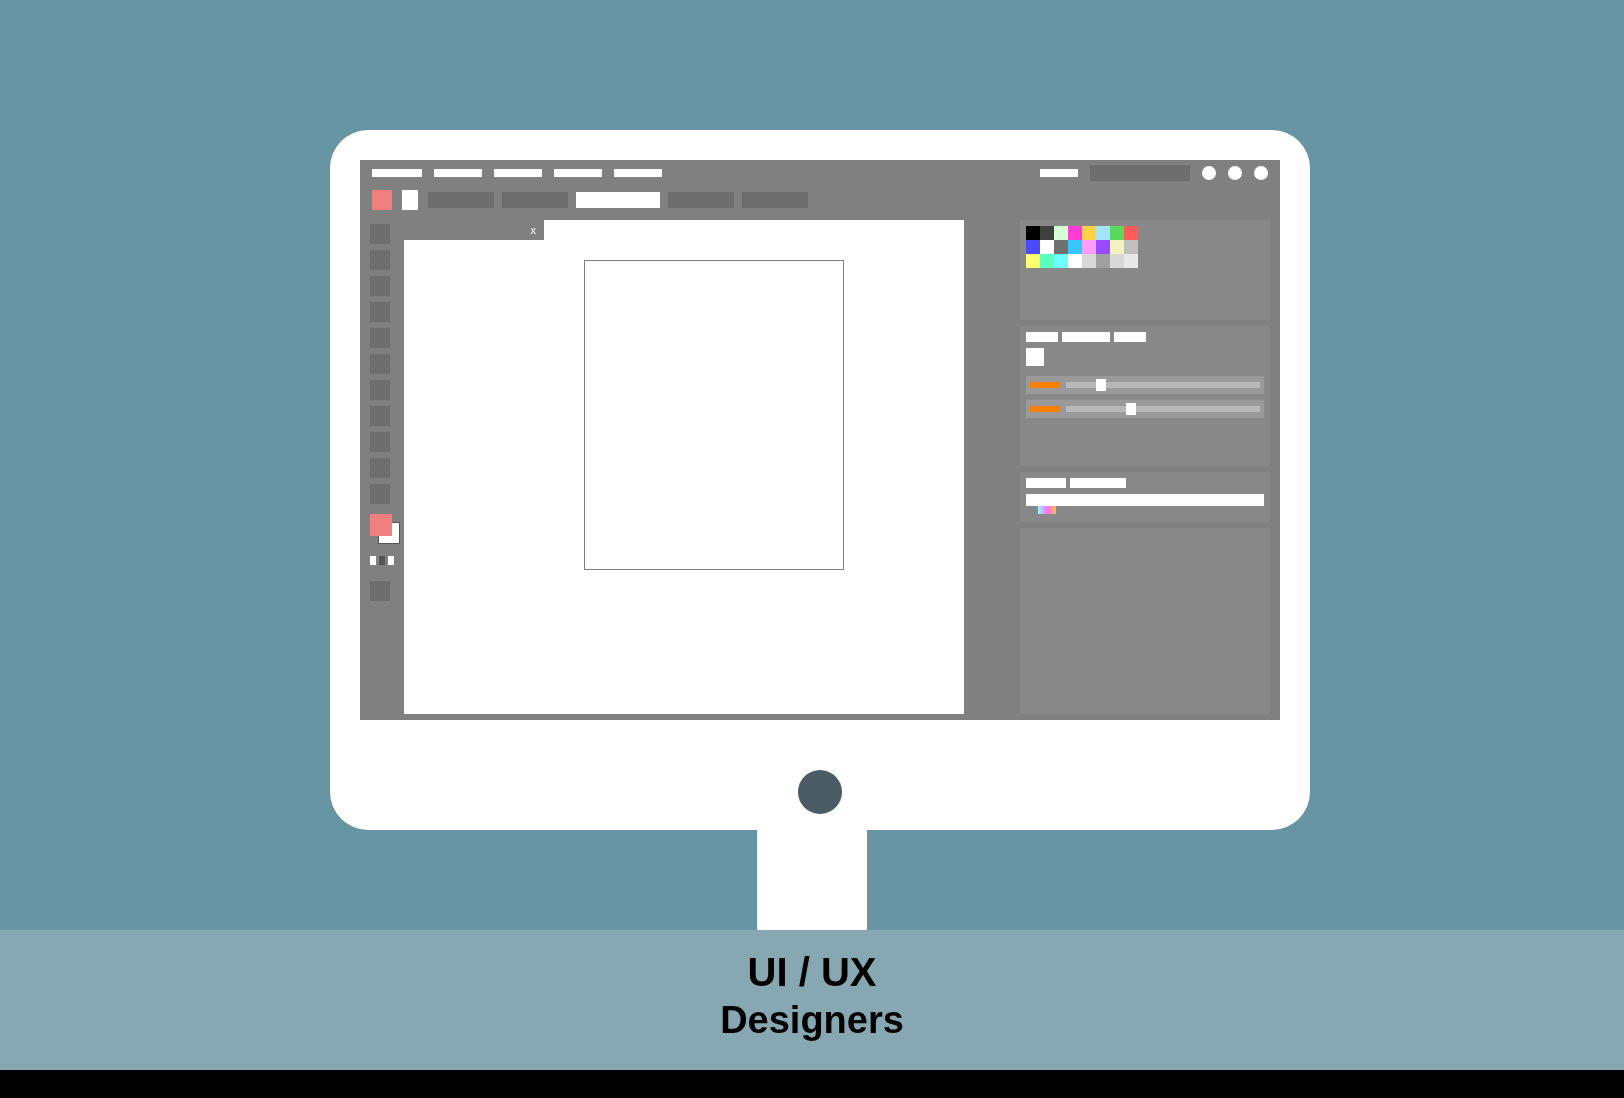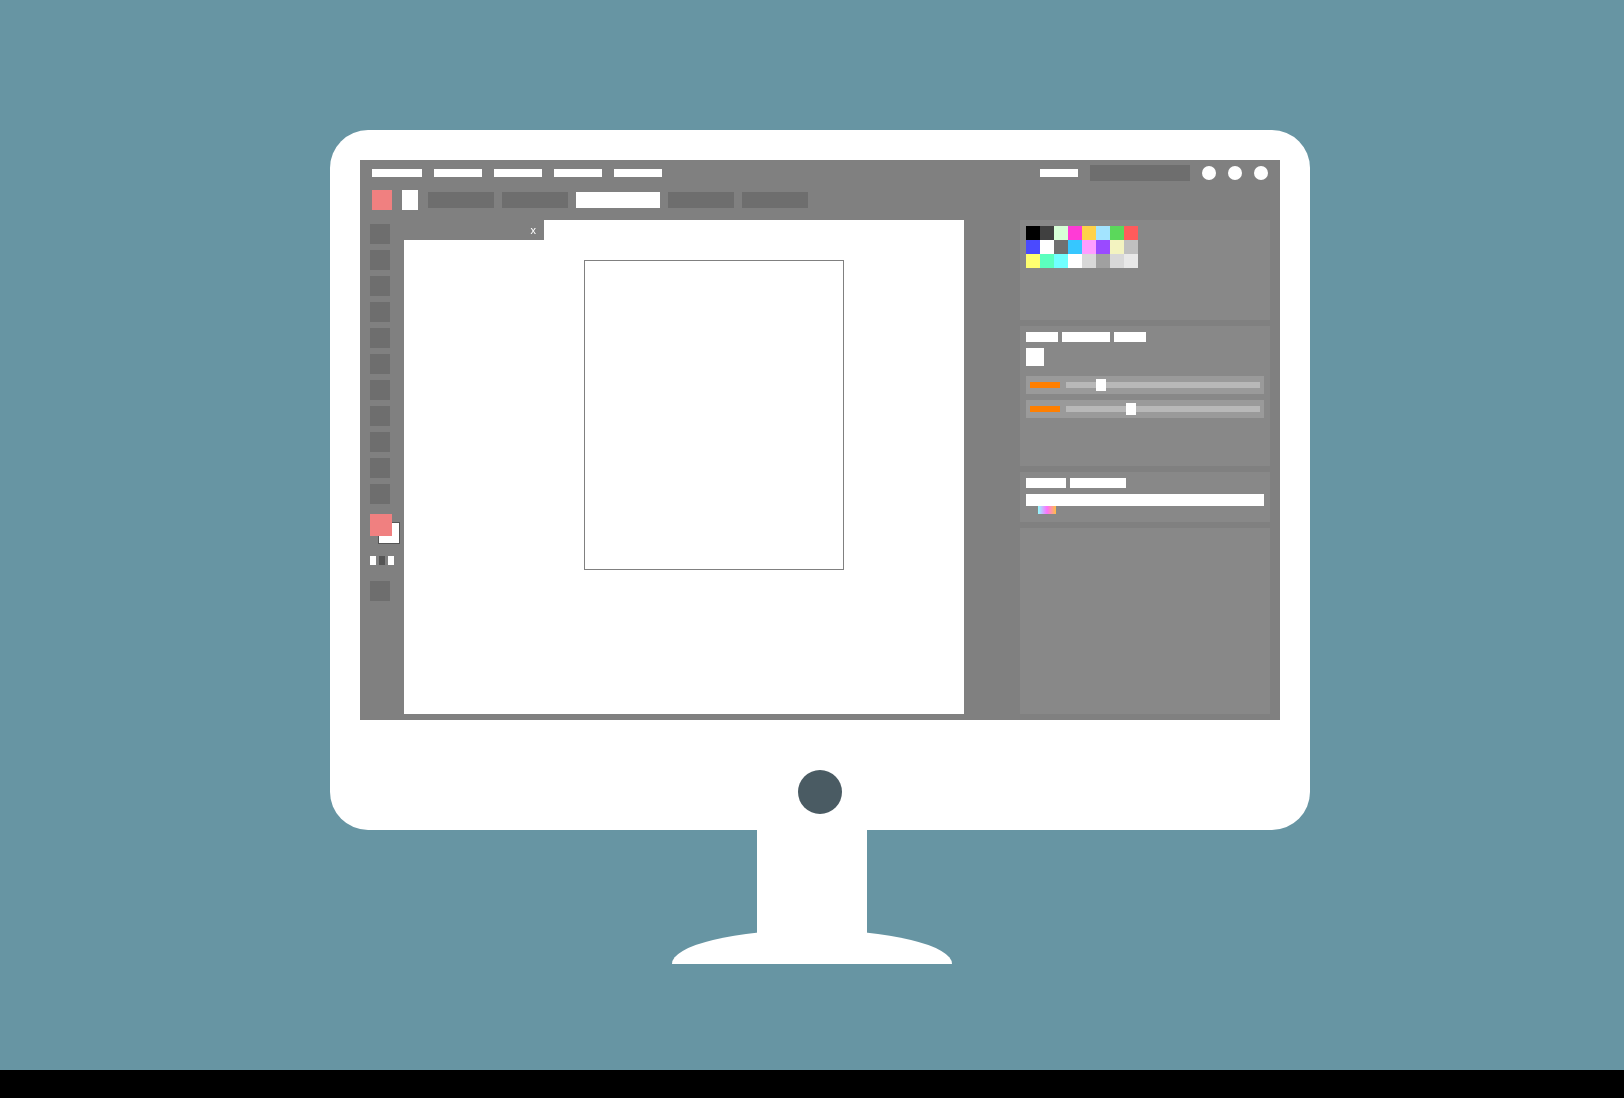--- a/index.html
+++ b/index.html
@@ -358,15 +358,19 @@
             <div class="grad-bar"></div>
           </div>
 
           <div class="panel empty"></div>
         </div>
 
       </div>
     </div>
   </div>
 
+  <div class="caption-band">
+    <div class="t1">UI / UX</div>
+    <div class="t2">Designers</div>
+  </div>
   <div class="black-footer"></div>
 
 </div>
 
 </body></html>

